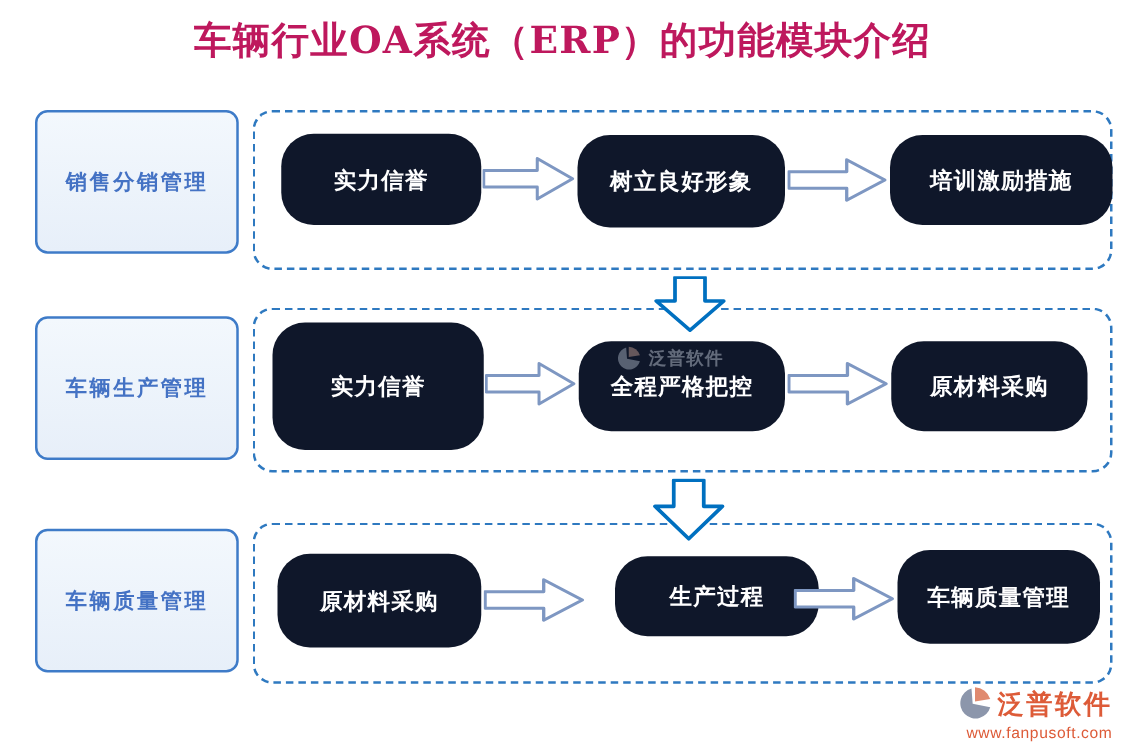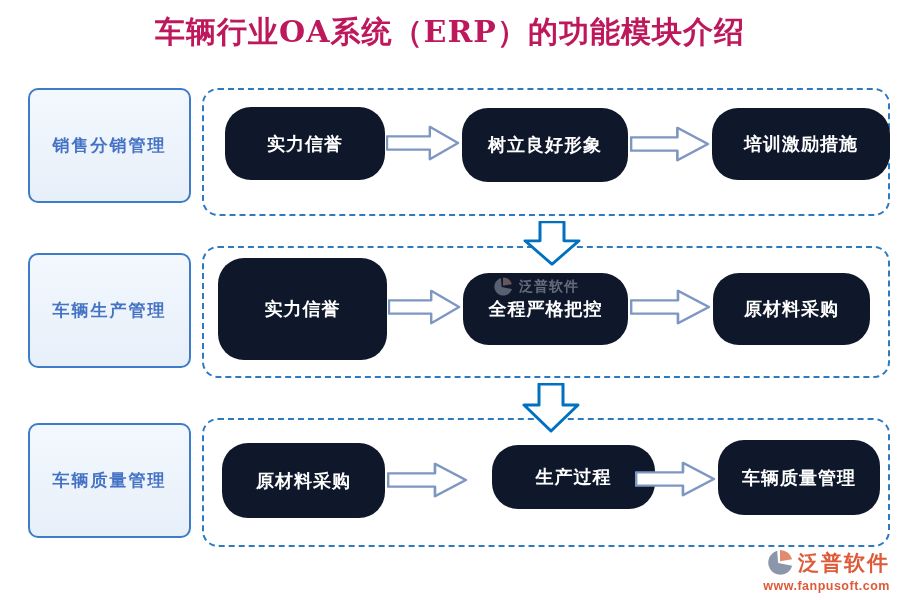--- a/index.html
+++ b/index.html
@@ -96,21 +96,20 @@
     font-family: "DejaVu Serif", serif;
     font-weight: bold;
     font-size: 21px;
     letter-spacing: 2px;
   }
   .footer-logo .website-url {
     color: #DD5B38;
     font-size: 12.5px;
     letter-spacing: 0.5px;
     margin-top: 1px;
-    font-weight: bold;
   }
 </style>
 </head>
 <body>
 
 <div class="page-title">车辆行业OA系统（ERP）的功能模块介绍</div>
 
 <div class="side-label" style="top:88px;">销售分销管理</div>
 <div class="side-label" style="top:253px;">车辆生产管理</div>
 <div class="side-label" style="top:423px;">车辆质量管理</div>

